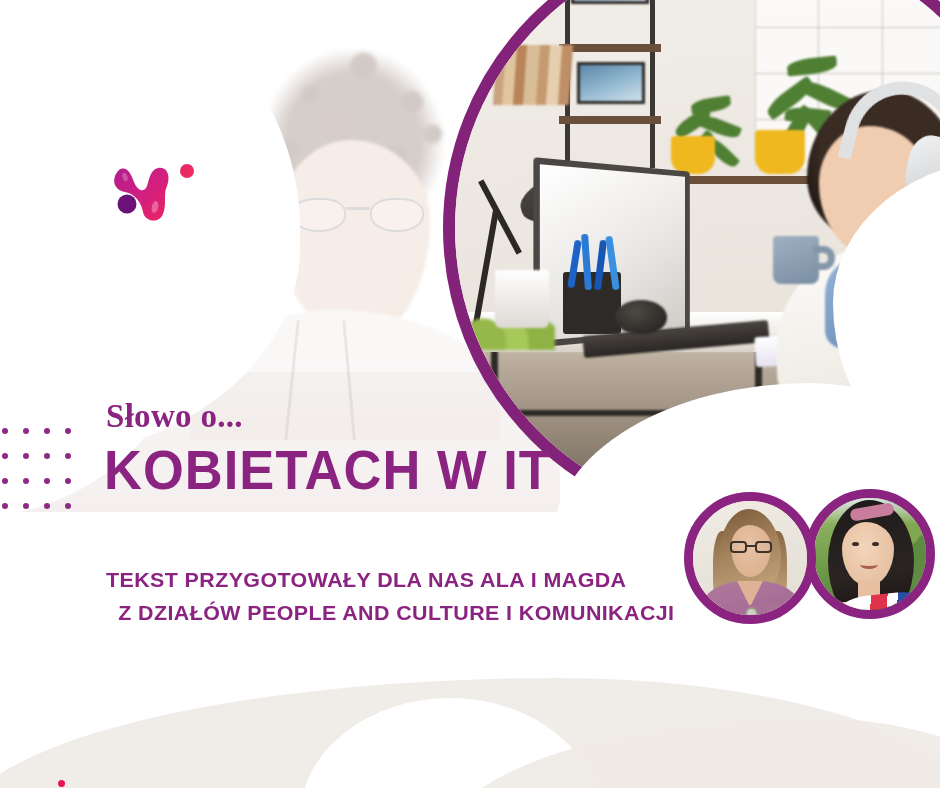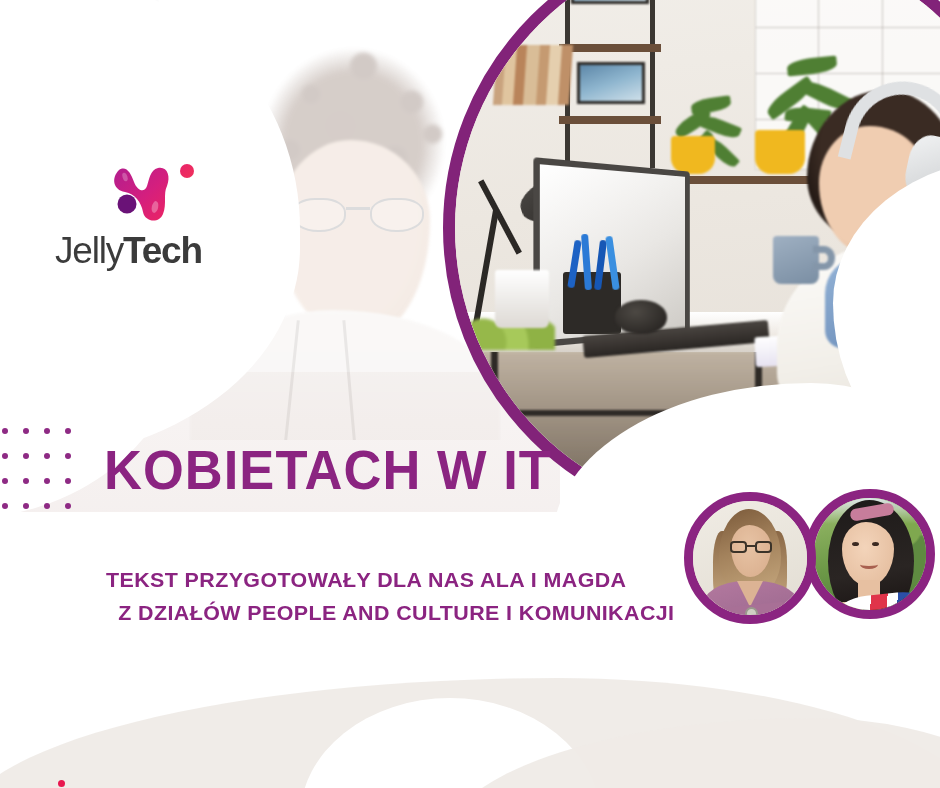--- a/index.html
+++ b/index.html
@@ -656,25 +656,23 @@
                  C 68 16, 64 6, 55 8
                  C 47 10, 46 20, 44 26
                  C 41 34, 34 30, 31 22
                  C 28 13, 23 5, 16 10 Z" fill="url(#gmag)"></path>
         <circle cx="24" cy="44" r="9.5" fill="#6a1277"></circle>
         <circle cx="84" cy="11" r="7" fill="url(#gpink)"></circle>
         <ellipse cx="52" cy="47" rx="3.2" ry="6" fill="#ffffff" opacity=".30" transform="rotate(12 52 47)"></ellipse>
         <ellipse cx="22" cy="17" rx="2.4" ry="4.4" fill="#ffffff" opacity=".25" transform="rotate(-18 22 17)"></ellipse>
       </svg>
     </div>
-    <div class="logo-word">
-      <span class="light">Jelly</span><b>Tech</b>
-    </div>
   </div>
 
+  <div class="kicker">Słowo o...</div>
   <div class="headline">Kobietach w IT</div>
 
   <div class="byline">
     <span class="l1">Tekst przygotowały dla nas Ala i Magda</span>
     <span class="l2">z działów People and Culture i Komunikacji</span>
   </div>
 
   <div class="avatar avatar-a">
     <div class="av-inner">
       <div class="a-bg"></div>

